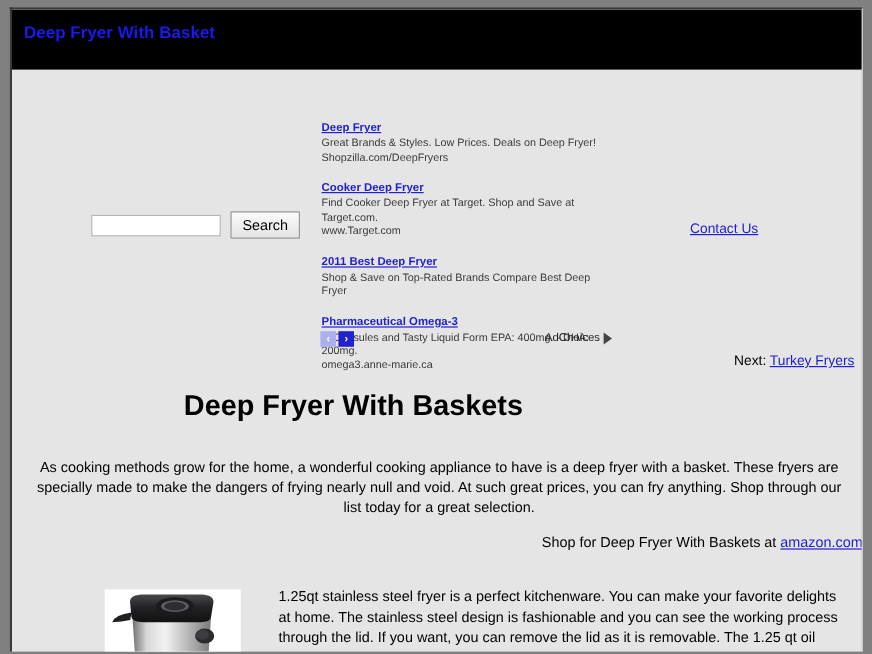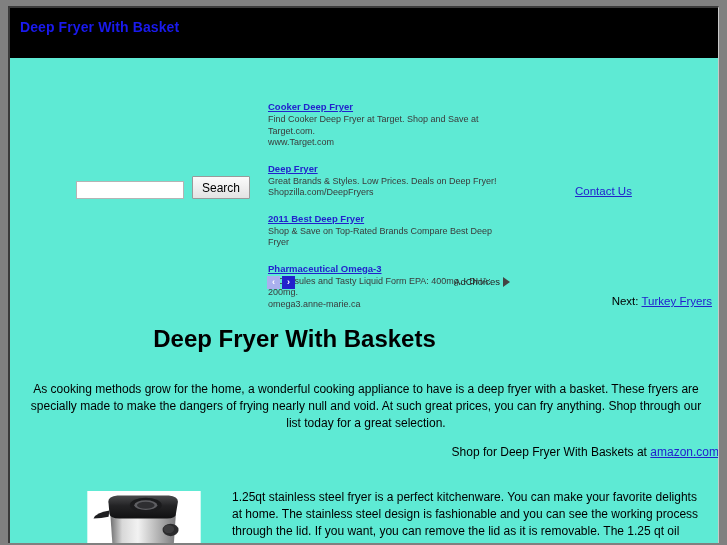--- a/index.html
+++ b/index.html
@@ -12,21 +12,21 @@
     background: #808080;
     font-family: "Liberation Sans", sans-serif;
     overflow: hidden;
   }
   .page {
     position: absolute;
     left: 8px;
     top: 6px;
     width: 711px;
     height: 537px;
-    background: #5eead4;
+    background: #e5e5e5;
     border-left: 2px solid #3a3a3a;
     border-top: 2px solid #3a3a3a;
     border-right: 1px solid #c8c8c8;
     box-sizing: border-box;
     overflow: hidden;
   }
   .site-header {
     position: absolute;
     left: 0;
     top: 0;
@@ -44,21 +44,21 @@
     letter-spacing: 0.1px;
     white-space: nowrap;
   }
 
   
   .search-row {
     position: absolute;
     left: 66px;
     top: 168px;
     display: flex;
-    align-items: flex-end;
+    align-items: center;
   }
   .search-input {
     width: 108px;
     height: 18px;
     border: 1px solid #b4b4b4;
     background: #ffffff;
     font-family: "Liberation Sans", sans-serif;
     font-size: 11px;
     padding: 0 3px;
     box-sizing: border-box;
@@ -243,28 +243,28 @@
     <div class="site-title">Deep Fryer With Basket</div>
   </div>
 
   <div class="search-row">
     <input class="search-input" type="text" placeholder="" style="">
     <button class="search-button">Search</button>
   </div>
 
   <div class="ads">
     <div class="ad-item">
+      <div class="ad-title">Deep Fryer</div>
+      <div class="ad-desc">Great Brands &amp; Styles. Low Prices. Deals on Deep Fryer!</div>
+      <div class="ad-url">Shopzilla.com/DeepFryers</div>
+    </div>
+    <div class="ad-item">
       <div class="ad-title">Cooker Deep Fryer</div>
       <div class="ad-desc">Find Cooker Deep Fryer at Target. Shop and Save at Target.com.</div>
       <div class="ad-url">www.Target.com</div>
-    </div>
-    <div class="ad-item">
-      <div class="ad-title">Deep Fryer</div>
-      <div class="ad-desc">Great Brands &amp; Styles. Low Prices. Deals on Deep Fryer!</div>
-      <div class="ad-url">Shopzilla.com/DeepFryers</div>
     </div>
     <div class="ad-item">
       <div class="ad-title">2011 Best Deep Fryer</div>
       <div class="ad-desc">Shop &amp; Save on Top-Rated Brands Compare Best Deep Fryer</div>
     </div>
     <div class="ad-item">
       <div class="ad-title">Pharmaceutical Omega-3</div>
       <div class="ad-desc">In Capsules and Tasty Liquid Form EPA: 400mg. - DHA: 200mg.</div>
       <div class="ad-url">omega3.anne-marie.ca</div>
     </div>

